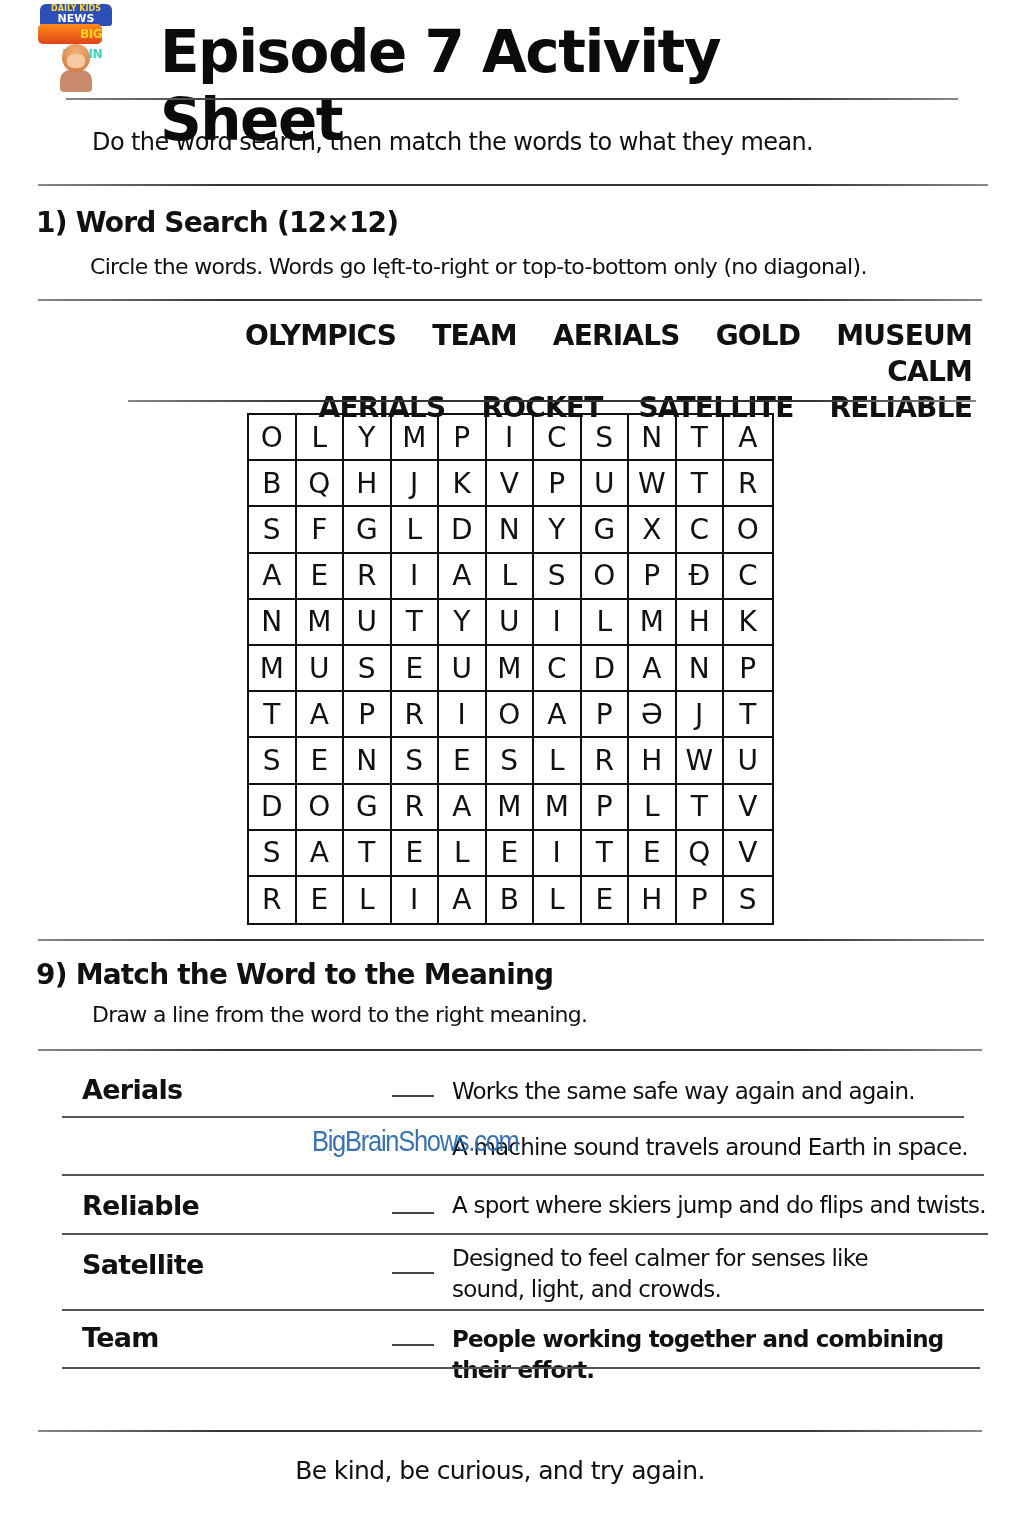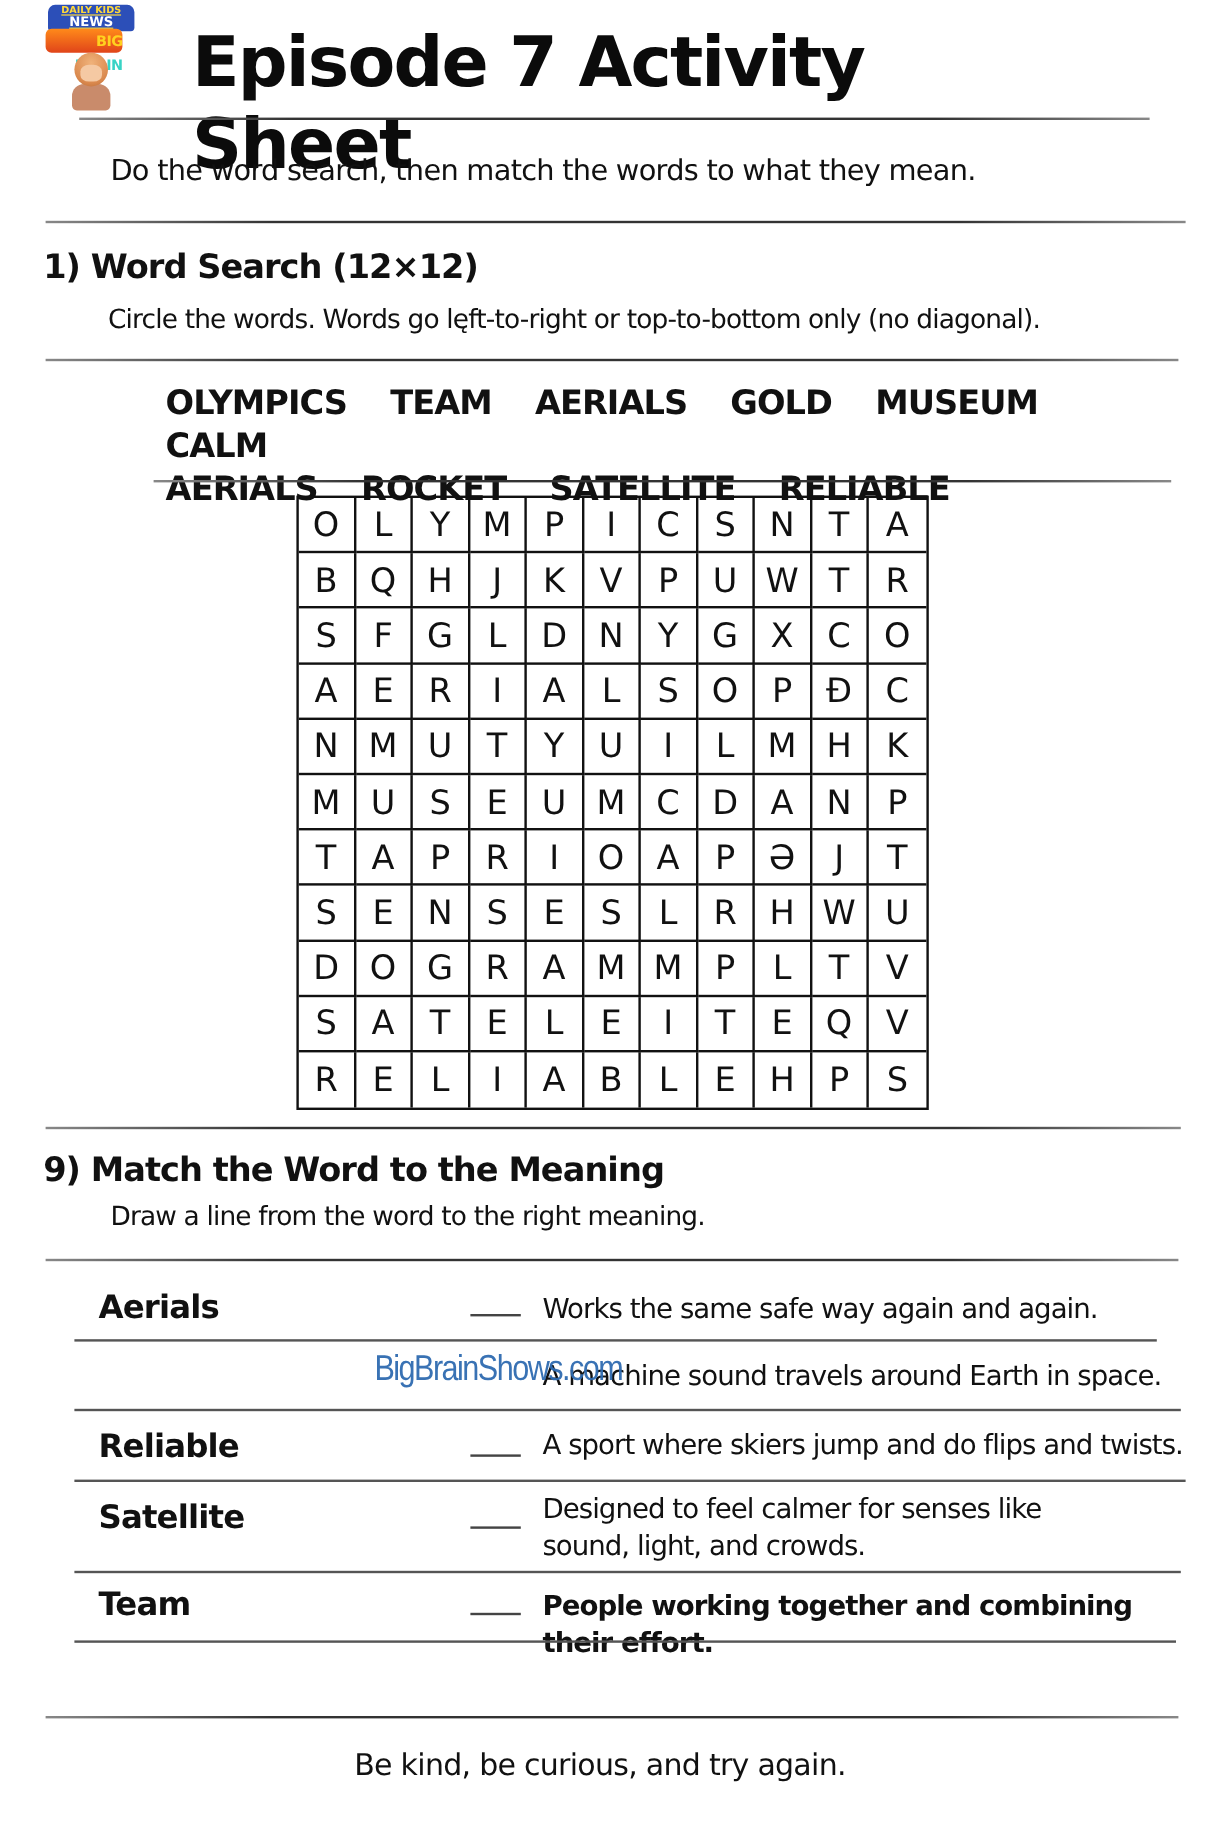--- a/index.html
+++ b/index.html
@@ -9,21 +9,21 @@
     }
     .abs { position: absolute; }
     .rule { position: absolute; height: 2px; background: linear-gradient(90deg, #888 0%, #333 20%, #333 80%, #888 100%); }
     .rule.thin { height: 1.5px; background: #555; }
 
     
     .logo { left: 34px; top: 2px; width: 86px; height: 92px; }
     .logo .banner {
       position: absolute; left: 6px; top: 2px; width: 72px; height: 22px;
       background: #2c4fb8; border-radius: 6px 6px 3px 3px;
-      color: #ffd93a; font: bold 8px "DejaVu Sans", sans-serif; text-align: center; line-height: 11px; text-decoration: underline;
+      color: #ffd93a; font: bold 8px "DejaVu Sans", sans-serif; text-align: center; line-height: 11px;
     }
     .logo .banner span { display: block; color: #fff; font-size: 11px; line-height: 10px; }
     .logo .bigbrain {
       position: absolute; left: 4px; top: 22px; width: 64px; height: 20px;
       background: linear-gradient(180deg, #ff8a1a, #e0441a); border-radius: 5px;
       font: bold 12px "DejaVu Sans", sans-serif; line-height: 20px; text-align: right; letter-spacing: -0.5px;
     }
     .logo .bigbrain .b1 { color: #ffd21f; }
     .logo .bigbrain .b2 { color: #38d3c5; }
     .logo .kid-head {
@@ -39,21 +39,21 @@
     .title {
       left: 160px; top: 18px; width: 680px; 
       font: bold 58px "DejaVu Sans", sans-serif; letter-spacing: -1.5px; color: #0b0b0b;
     }
     .intro { left: 92px; top: 128px; font: 24px "DejaVu Sans", sans-serif; letter-spacing: -0.6px; }
 
     .sec-title { font: bold 28px "DejaVu Sans", sans-serif; letter-spacing: -0.8px; }
     .sec-sub { font: 22px "DejaVu Sans", sans-serif; letter-spacing: -0.7px; }
 
     .wordlist {
-      left: 120px; width: 870px; text-align: left;
+      left: 120px; width: 870px; text-align: right;
       font: bold 28px "DejaVu Sans", sans-serif; letter-spacing: -0.8px; line-height: 36px;
     }
     .wordlist .w { display: inline-block; margin: 0 18px; }
 
     .grid {
       left: 247px; top: 413px;
       display: grid; grid-template-columns: repeat(11, 47.5px); grid-auto-rows: 46.2px;
       border: 2px solid #111; box-sizing: content-box;
     }
     .cell {

